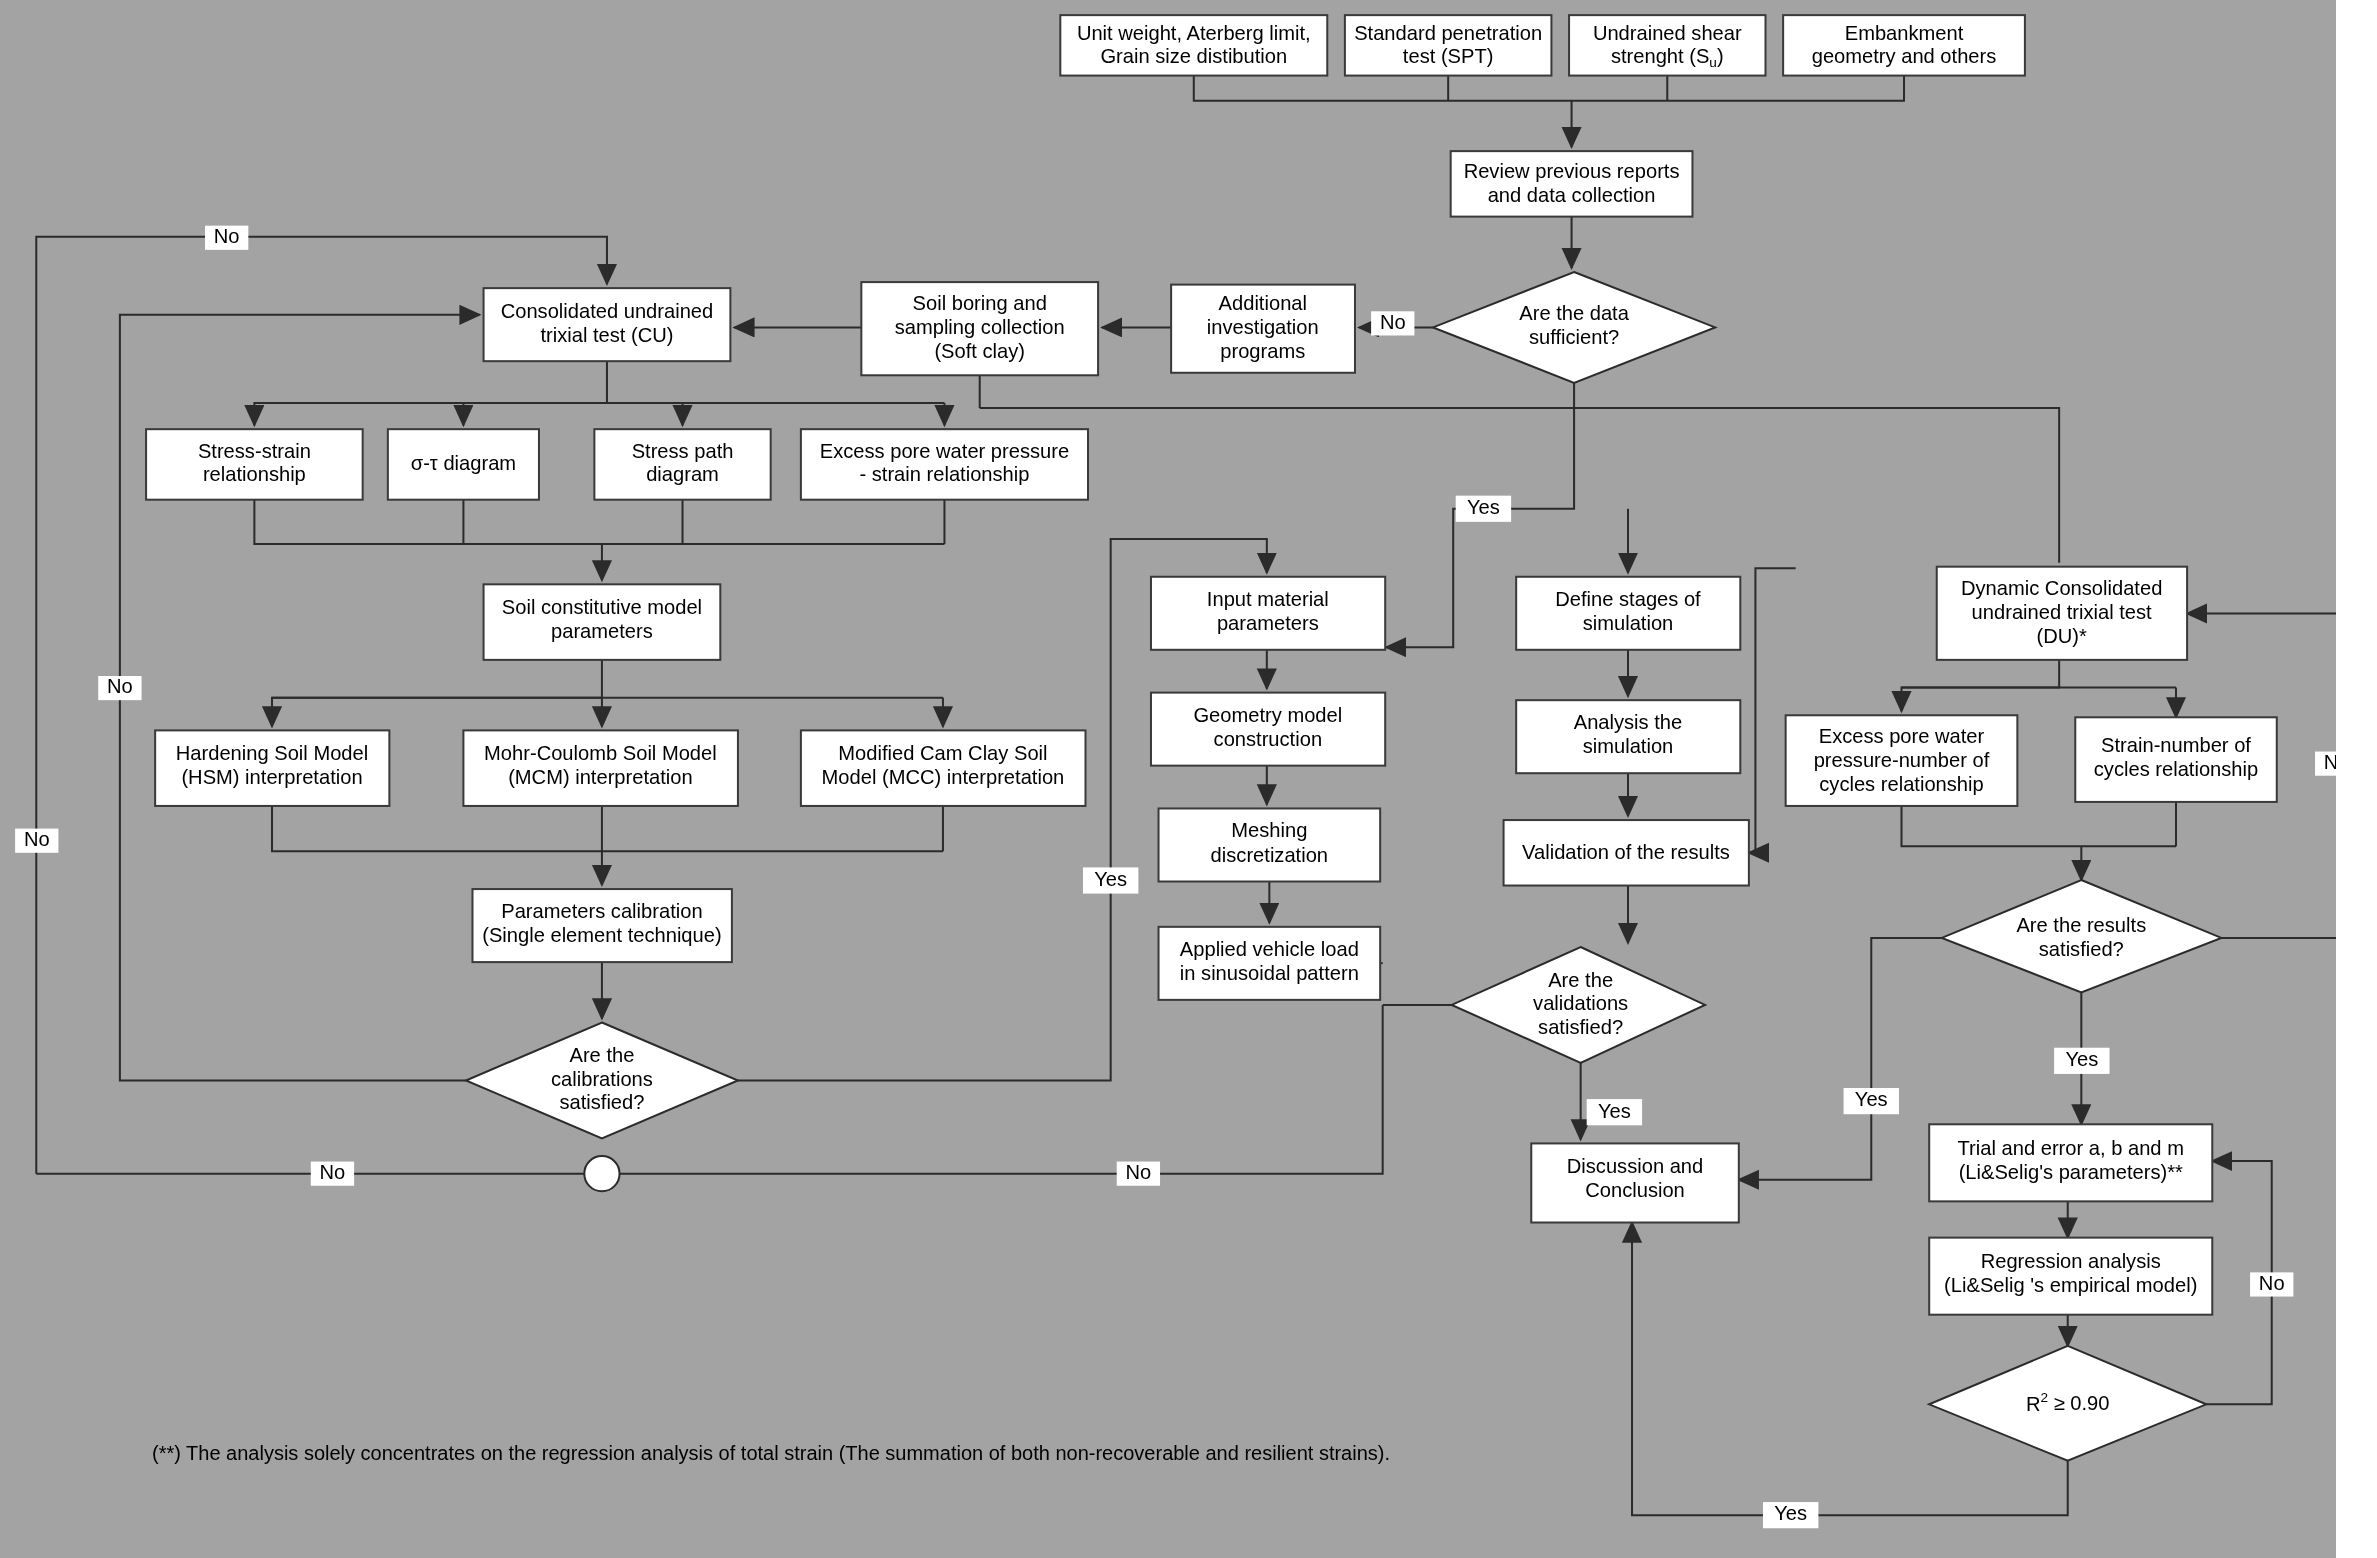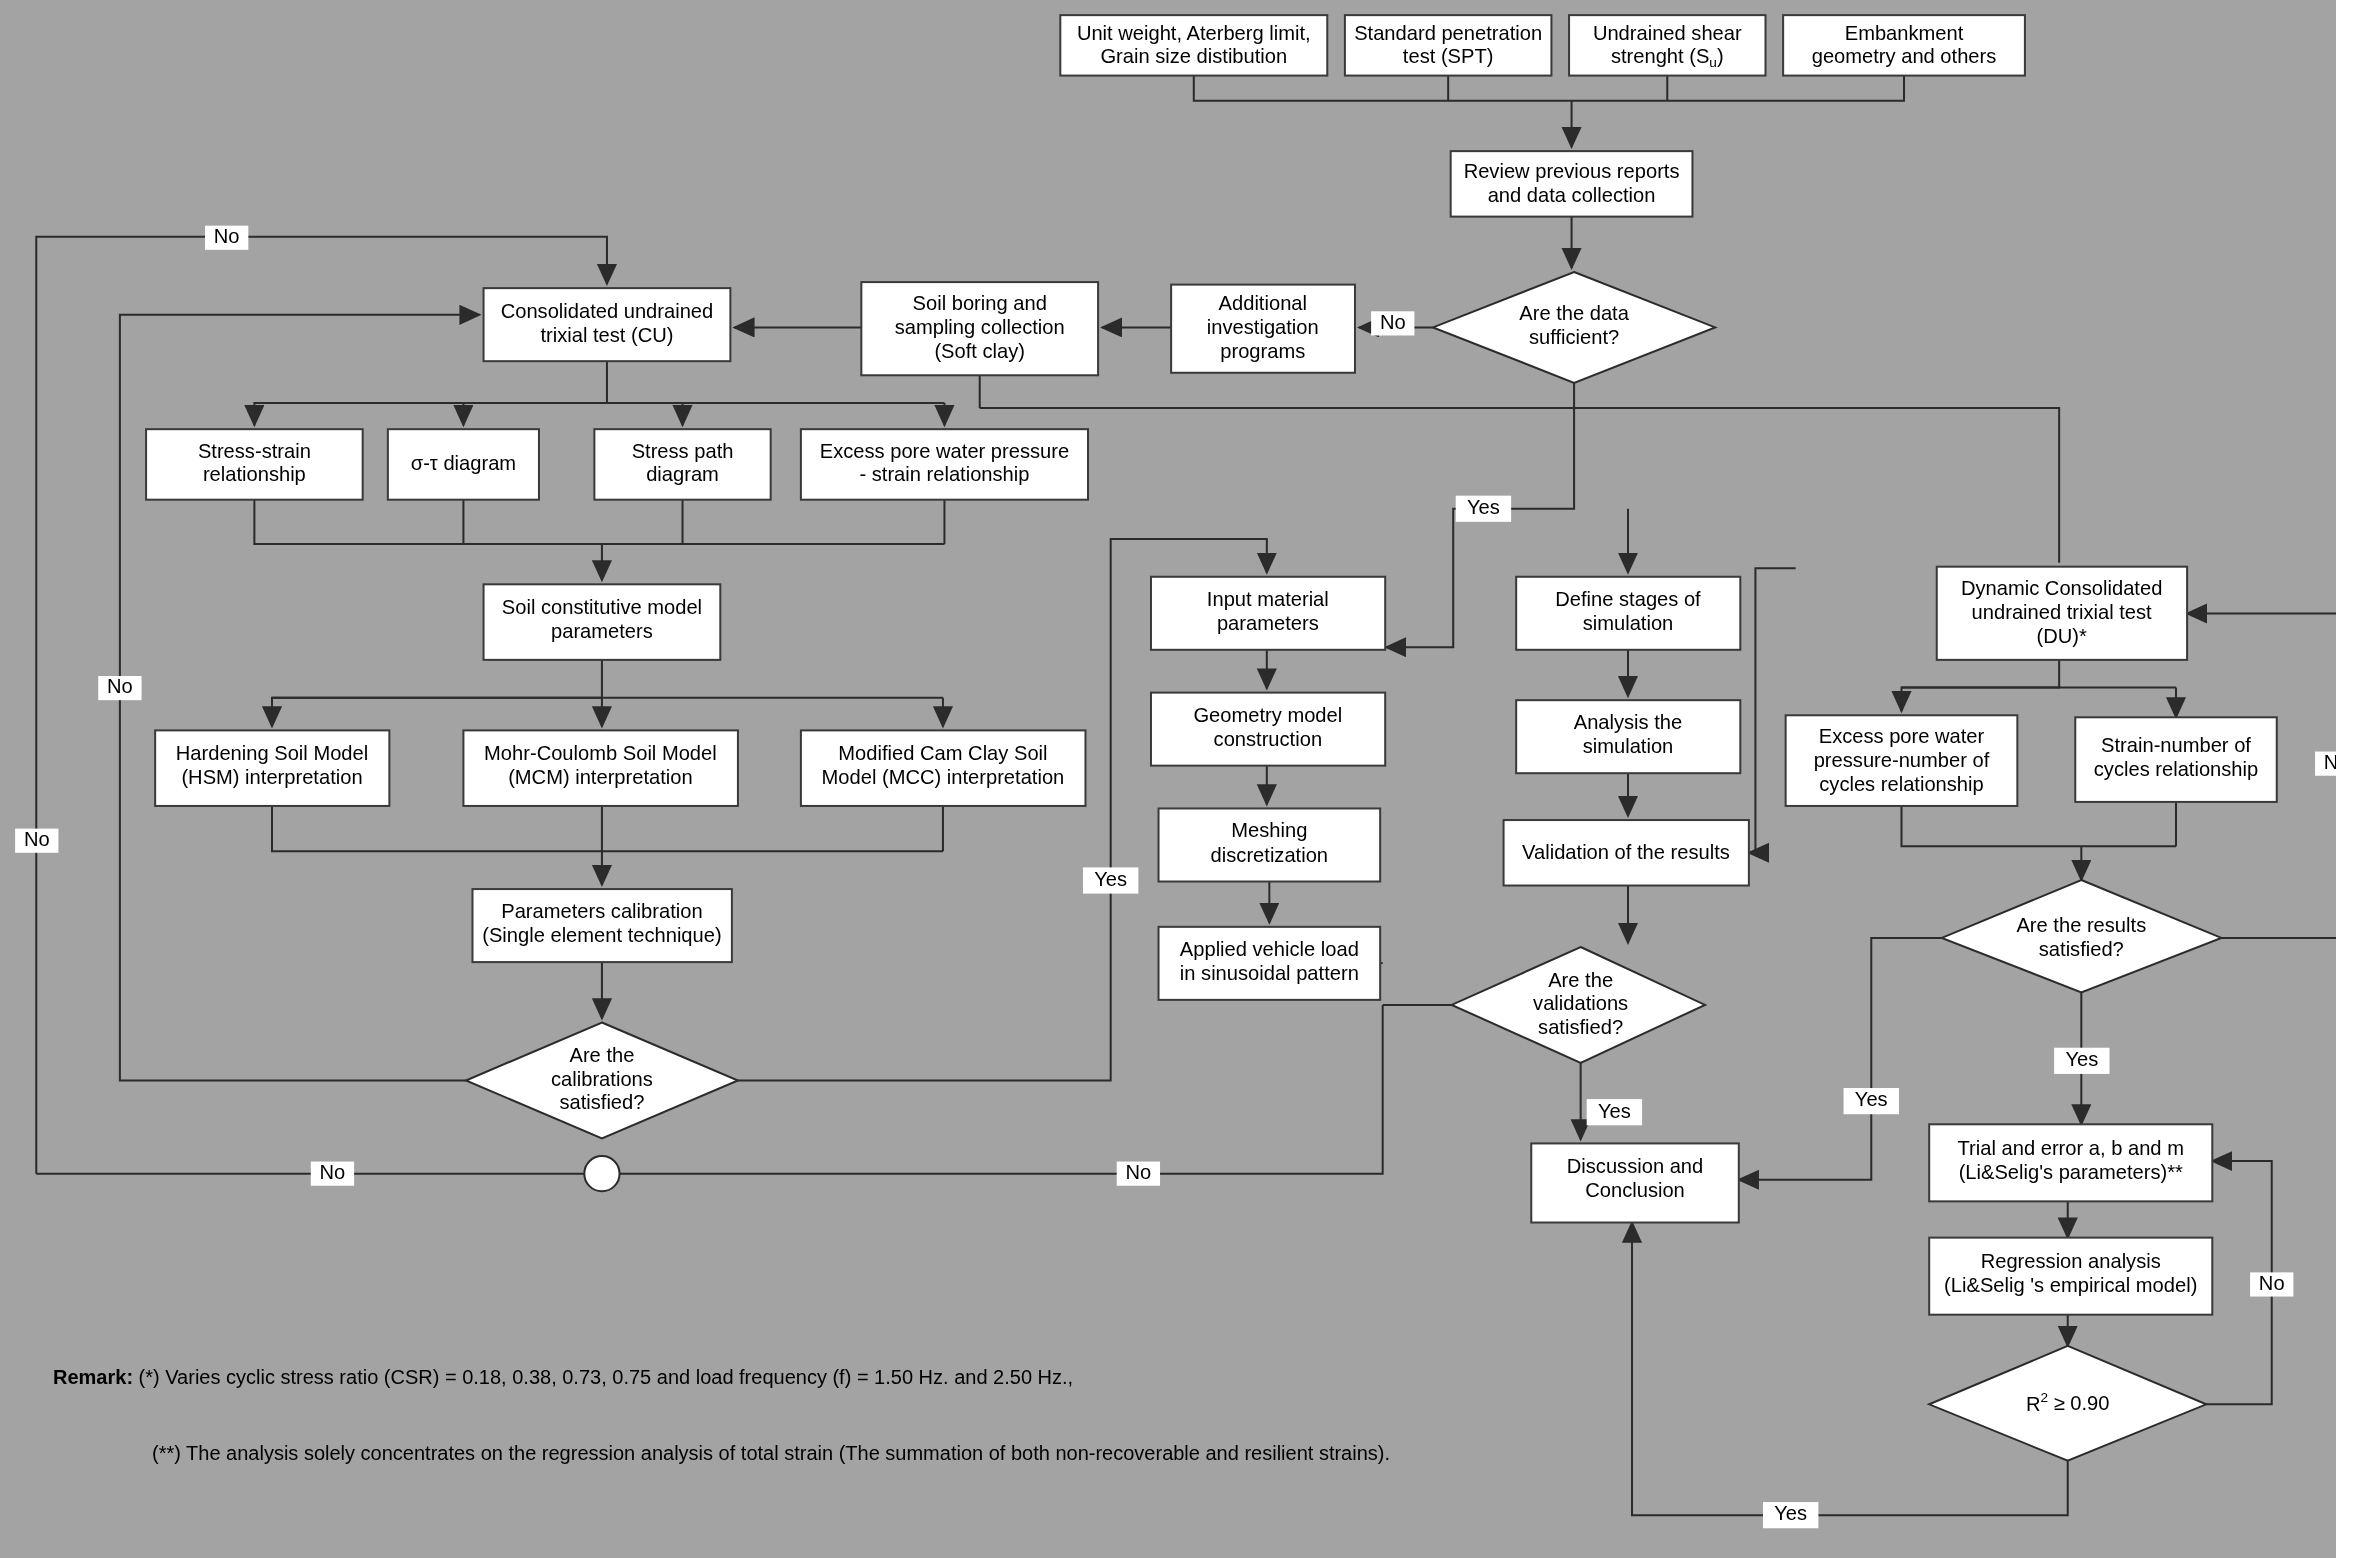--- a/index.html
+++ b/index.html
@@ -394,21 +394,18 @@
         <rect x="4467" y="2526" width="86" height="48" fill="#ffffff"></rect>
         <text class="elabel" x="4510" y="2550">No</text>
       </g>
       <g>
         <rect x="3500" y="2982" width="110" height="52" fill="#ffffff"></rect>
         <text class="elabel" x="3555" y="3008">Yes</text>
       </g>
     </g>
   </svg>
 
-  <div class="remark" style="left:53px;top:1366px;">
-    <b>Remark:</b><span> (*) Varies cyclic stress ratio (CSR) = 0.18, 0.38, 0.73, 0.75 and load frequency (f) = 1.50 Hz. and 2.50 Hz.,</span>
-  </div>
   <div class="remark" style="left:152px;top:1442px;">
     <span>(**) The analysis solely concentrates on the regression analysis of total strain (The summation of both non-recoverable and resilient strains).</span>
   </div>
 
 </div>
 
 
 </body></html>

